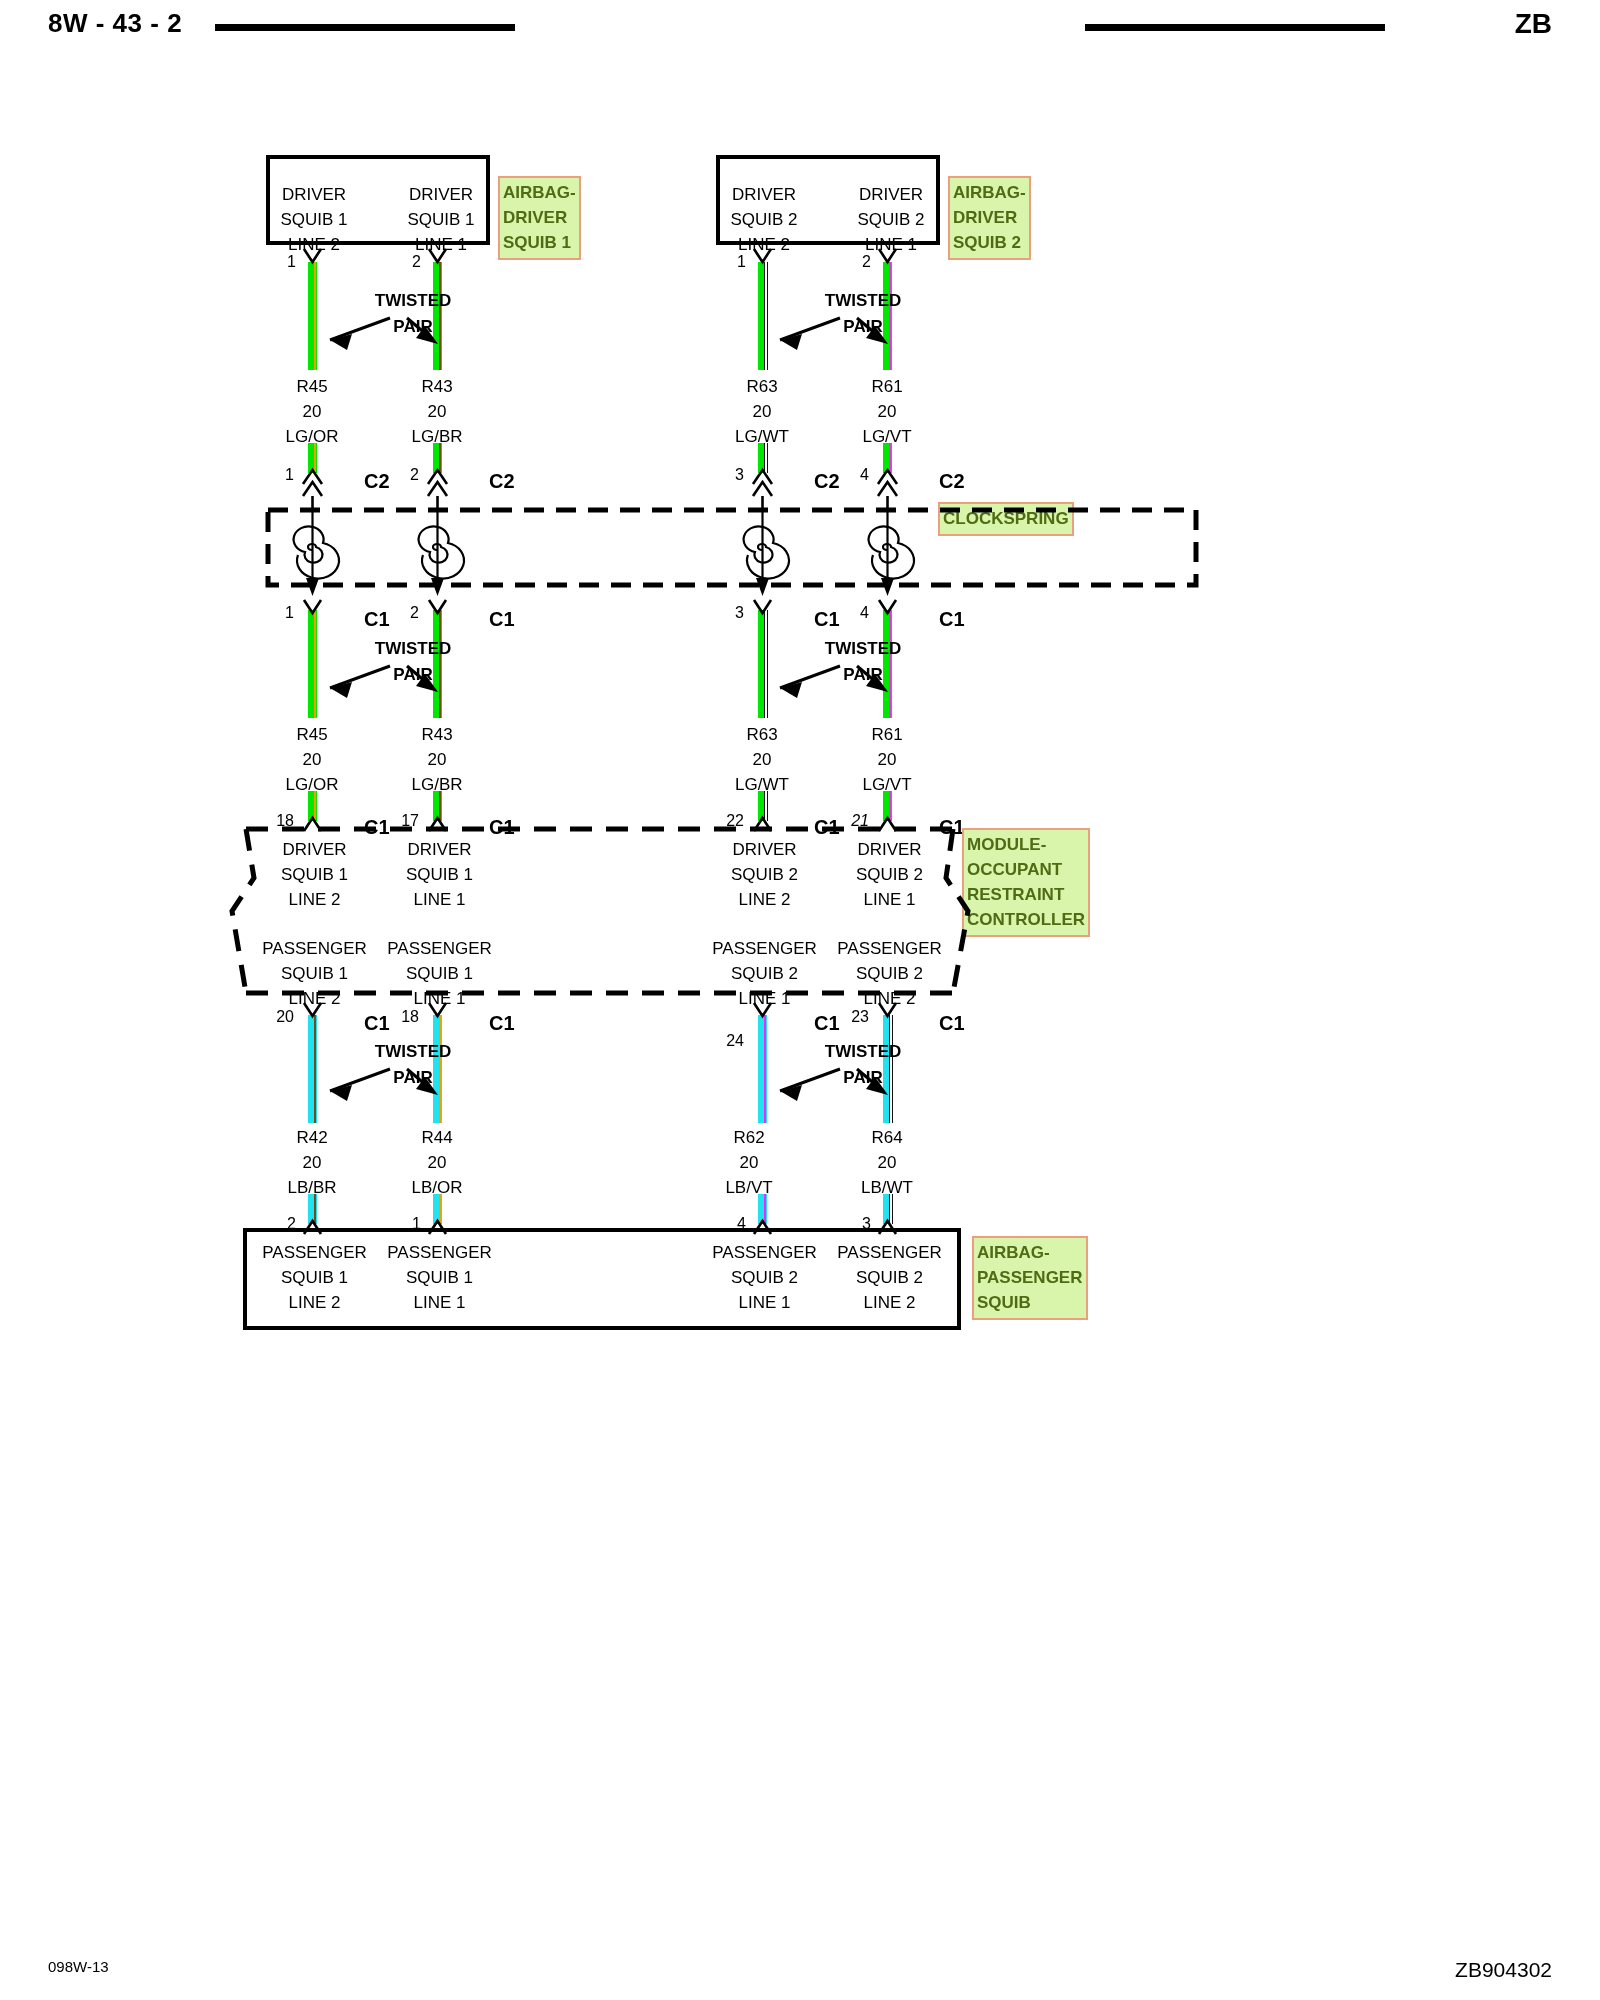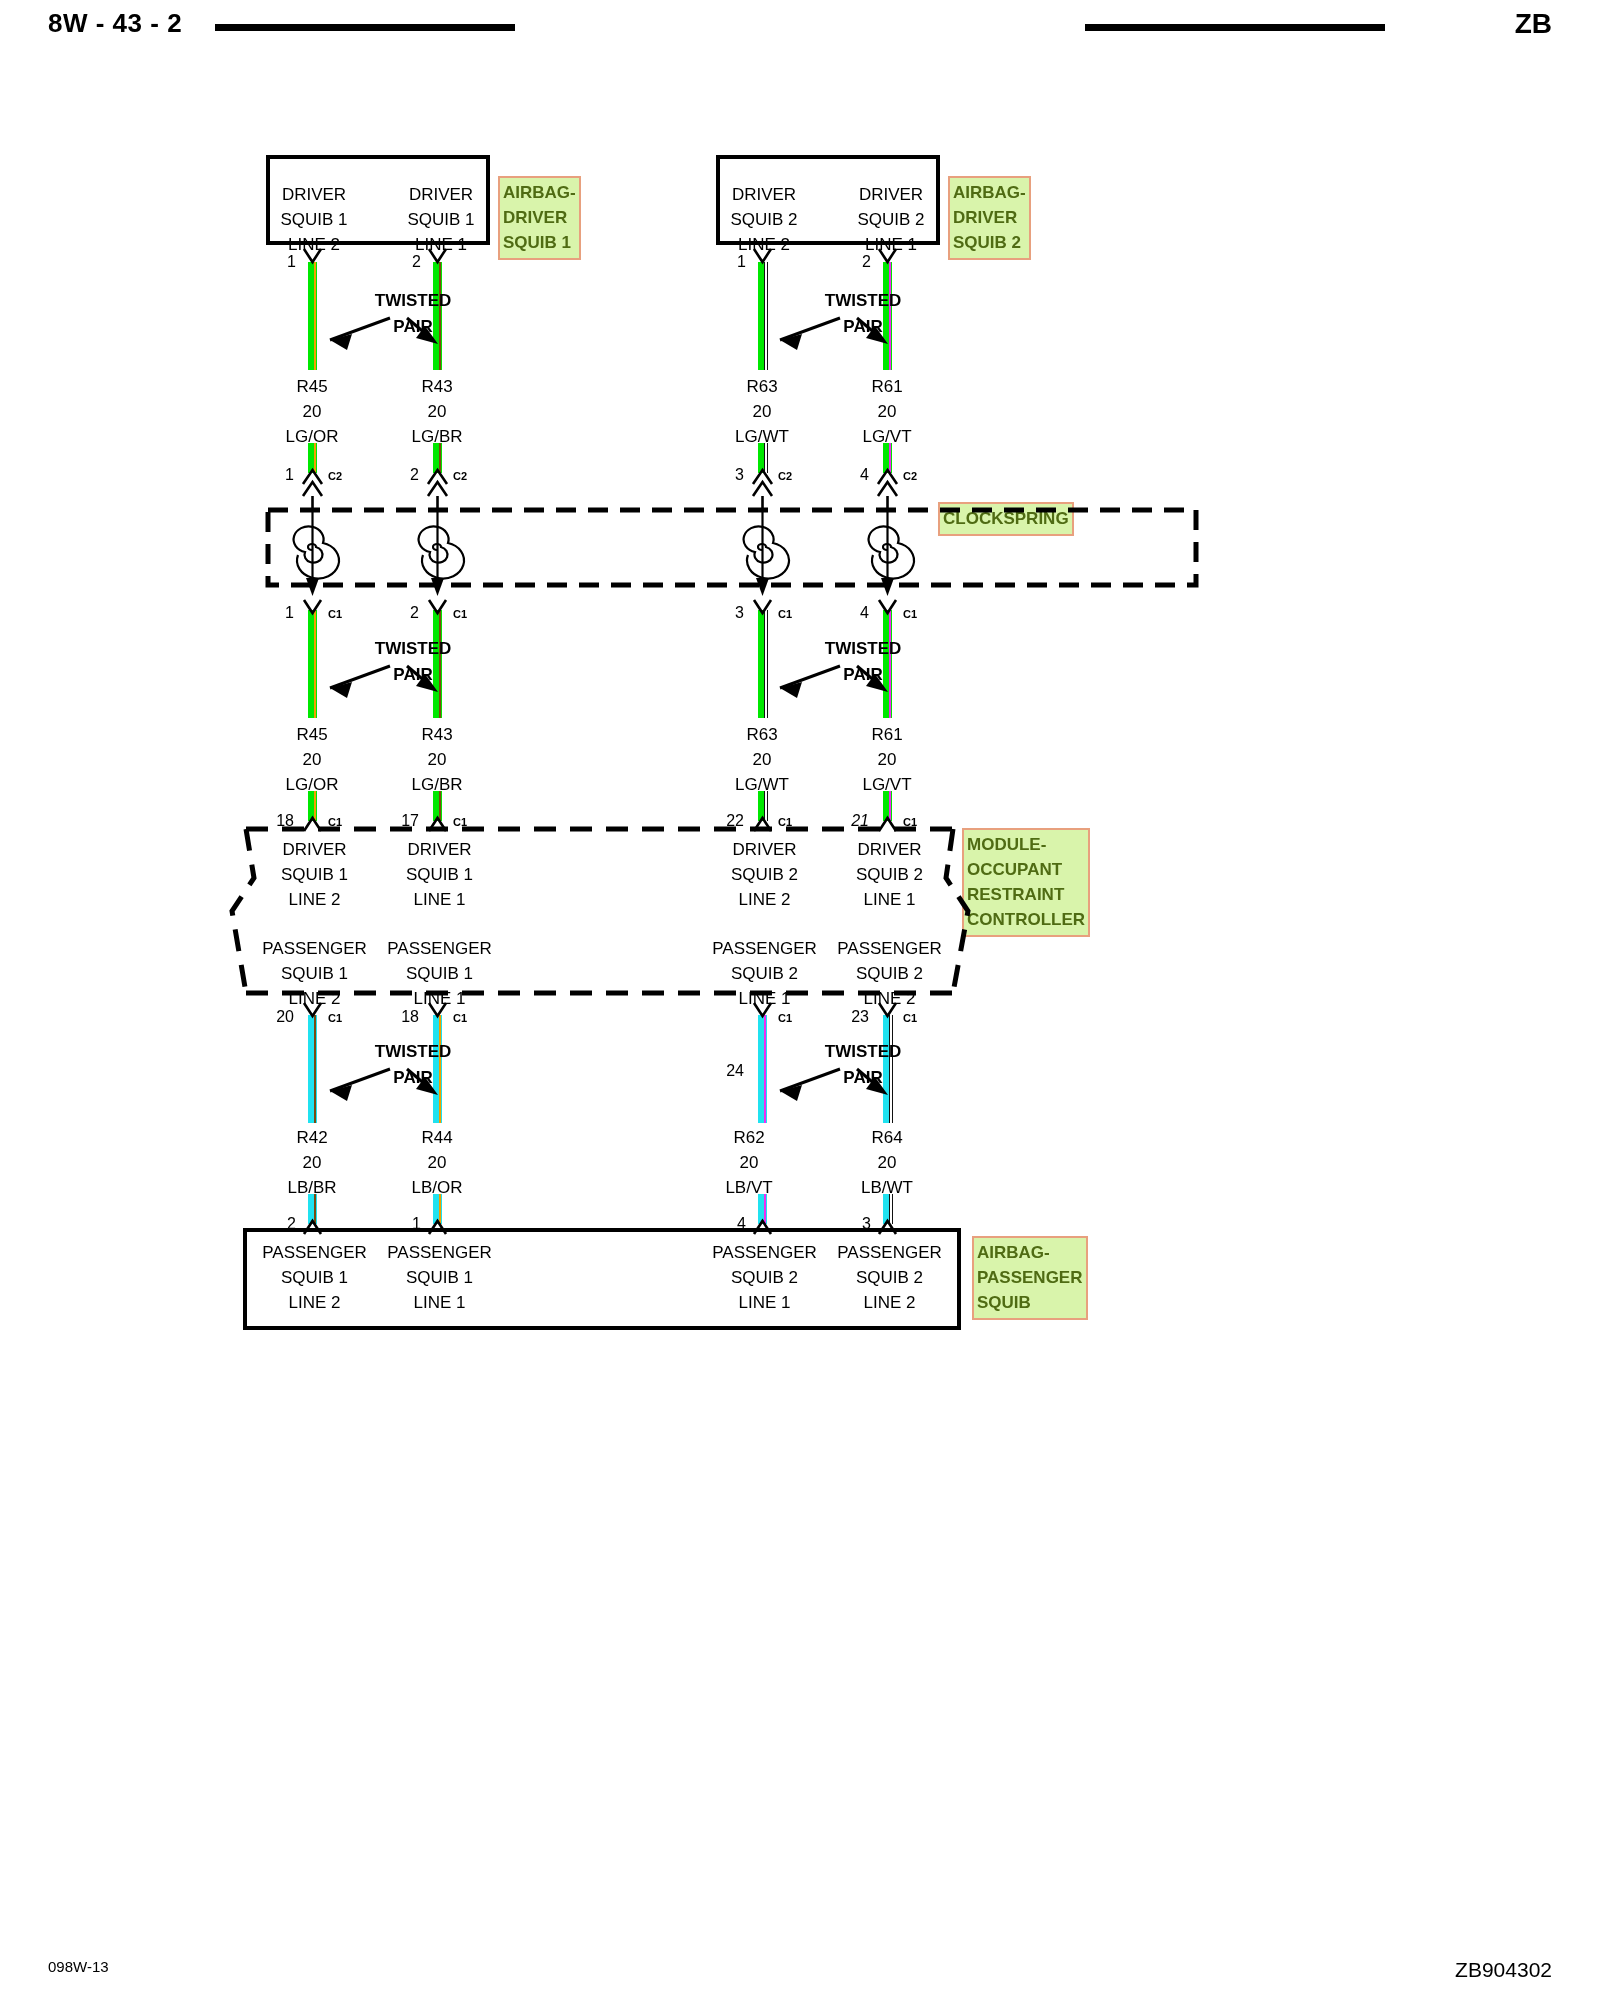--- a/index.html
+++ b/index.html
@@ -44,21 +44,21 @@
   .s-br{background:#7a4a10;}
   .s-wt{background:#ffffff;border-left:1px solid #111;border-right:1px solid #111;width:2px;}
   .s-vt{background:#f02cf0;}
 
   
   .wirelabel{position:absolute;text-align:center;font-size:17px;line-height:25px;white-space:nowrap;}
   .wirelabel span{display:block;}
 
   
   .pinnum{position:absolute;font-size:16px;text-align:right;white-space:nowrap;}
-  .connid{position:absolute;font-size:11px;font-weight:bold;white-space:nowrap;}
+  .connid{position:absolute;font-size:20px;font-weight:bold;white-space:nowrap;margin-left:36px;}
 
   
   .twisted{position:absolute;text-align:center;font-size:17px;font-weight:bold;line-height:26px;white-space:nowrap;}
   .twisted span{display:block;}
 
   svg{display:block;overflow:visible;}
   #overlay{position:absolute;left:0;top:0;width:1600px;height:2000px;pointer-events:none;}
 </style>
 </head>
 <body>
@@ -319,21 +319,21 @@
   <span>MODULE-</span>
   <span>OCCUPANT</span>
   <span>RESTRAINT</span>
   <span>CONTROLLER</span>
 </div>
 
 <div class="pinnum" style="left:258px;top:1008px;width:36px;">20</div>
 <div class="connid" style="left:328px;top:1012px;">C1</div>
 <div class="pinnum" style="left:383px;top:1008px;width:36px;">18</div>
 <div class="connid" style="left:453px;top:1012px;">C1</div>
-<div class="pinnum" style="left:708px;top:1014px;width:36px;margin-top:48px;">24</div>
+<div class="pinnum" style="left:708px;top:984px;width:36px;margin-top:48px;">24</div>
 <div class="connid" style="left:778px;top:1012px;">C1</div>
 <div class="pinnum" style="left:833px;top:1008px;width:36px;">23</div>
 <div class="connid" style="left:903px;top:1012px;">C1</div>
 
 <div class="wire" style="left:308px;top:1015px;height:108px;">
   <div class="base c-lb"></div>
   <div class="stripe s-br" style="left:6px;"></div>
 </div>
 <div class="wirelabel" style="left:252px;top:1125px;width:120px;">
   <span>R42</span>

